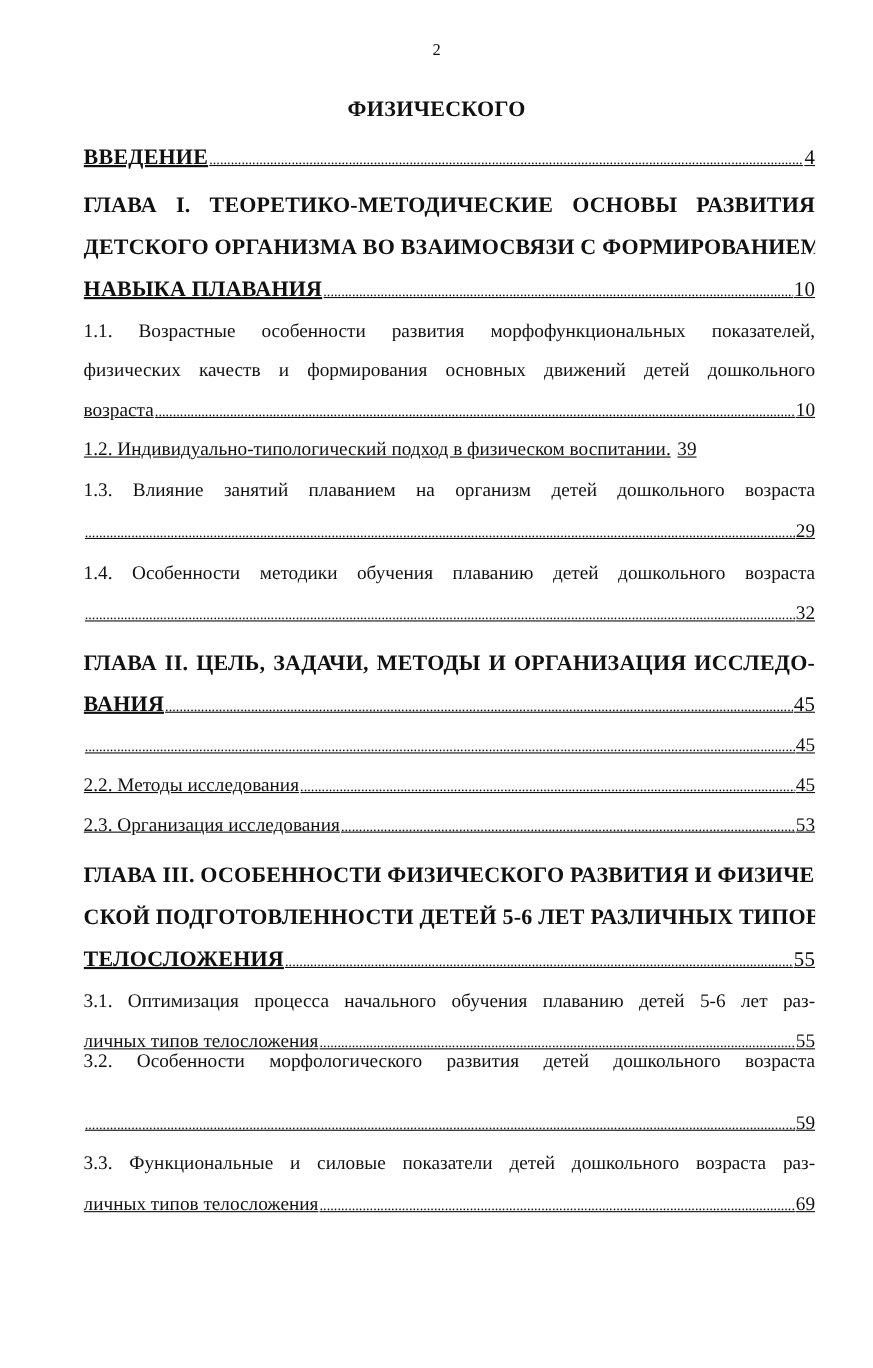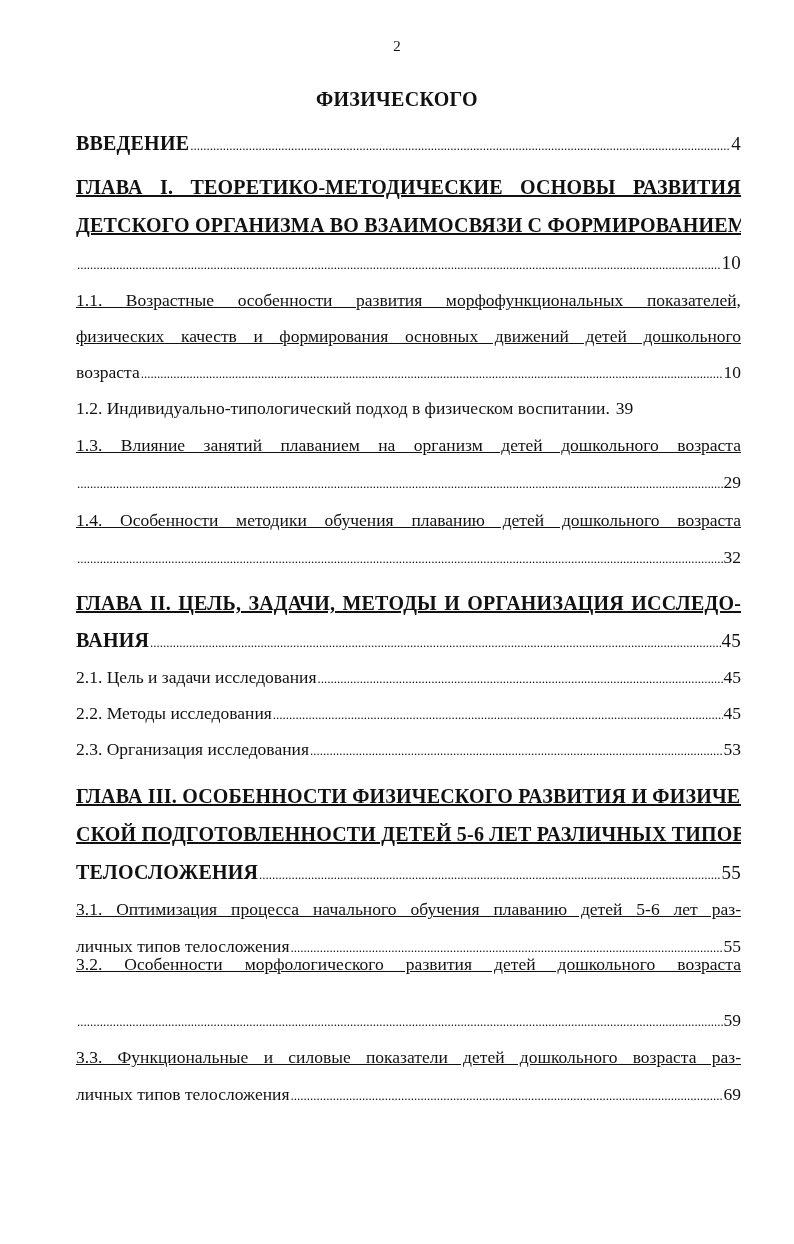--- a/index.html
+++ b/index.html
@@ -51,25 +51,25 @@
     font-weight: bold;
     font-size: 20px;
     letter-spacing: 0.2px;
   }
   .line.sub {
     font-size: 17.5px;
   }
   .justify {
     text-align: justify;
     text-align-last: justify;
-    text-decoration: underline;
   }
   .leader {
     display: flex;
     align-items: baseline;
+    text-decoration: underline;
   }
   .leader .txt {
     flex: 0 0 auto;
   }
   .leader .dots {
     flex: 1 1 auto;
     overflow: hidden;
     white-space: nowrap;
     letter-spacing: 0px;
     font-weight: normal;
@@ -96,20 +96,21 @@
   <div class="line chap leader" style="top:2px">
     <span class="txt">ВВЕДЕНИЕ</span>
     <span class="dots"></span>
     <span class="pg">4</span>
   </div>
 
   <div>
     <div class="line chap justify" style="top:46px">ГЛАВА I. ТЕОРЕТИКО-МЕТОДИЧЕСКИЕ ОСНОВЫ РАЗВИТИЯ</div>
     <div class="line chap justify" style="top:84px">ДЕТСКОГО ОРГАНИЗМА ВО ВЗАИМОСВЯЗИ С ФОРМИРОВАНИЕМ</div>
     <div class="line chap leader" style="top:122px">
+      <span class="txt">НАВЫКА ПЛАВАНИЯ</span>
       <span class="dots"></span>
       <span class="pg">10</span>
     </div>
   </div>
 
   <div>
     <div class="line sub justify" style="top:160px">1.1. Возрастные особенности развития морфофункциональных показателей,</div>
     <div class="line sub justify" style="top:196px">физических качеств и формирования основных движений детей дошкольного</div>
     <div class="line sub leader" style="top:232px">
       <span class="txt">возраста</span>
@@ -145,21 +146,20 @@
   <div>
     <div class="line chap justify" style="top:462px">ГЛАВА II. ЦЕЛЬ, ЗАДАЧИ, МЕТОДЫ И ОРГАНИЗАЦИЯ ИССЛЕДО-</div>
     <div class="line chap leader" style="top:499px">
       <span class="txt">ВАНИЯ</span>
       <span class="dots"></span>
       <span class="pg">45</span>
     </div>
   </div>
 
   <div class="line sub leader" style="top:537px">
-    <span class="txt">2.1. Цель и задачи исследования</span>
     <span class="dots"></span>
     <span class="pg">45</span>
   </div>
 
   <div class="line sub leader" style="top:573px">
     <span class="txt">2.2. Методы исследования</span>
     <span class="dots"></span>
     <span class="pg">45</span>
   </div>
 

